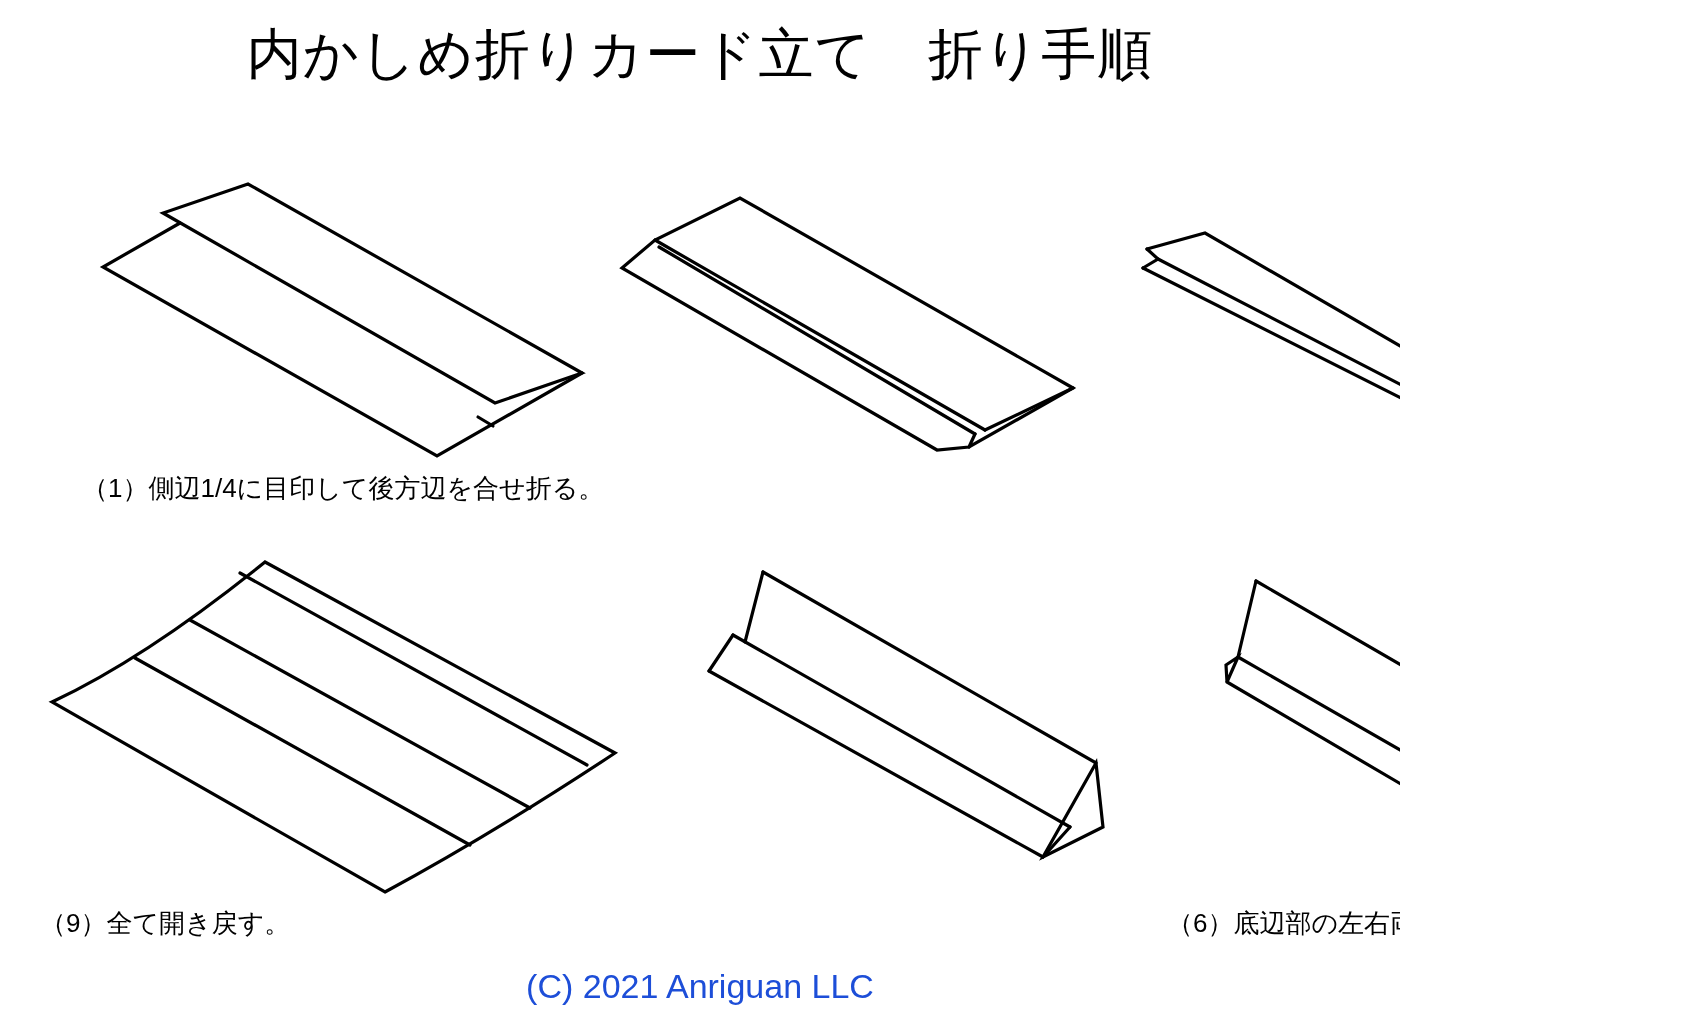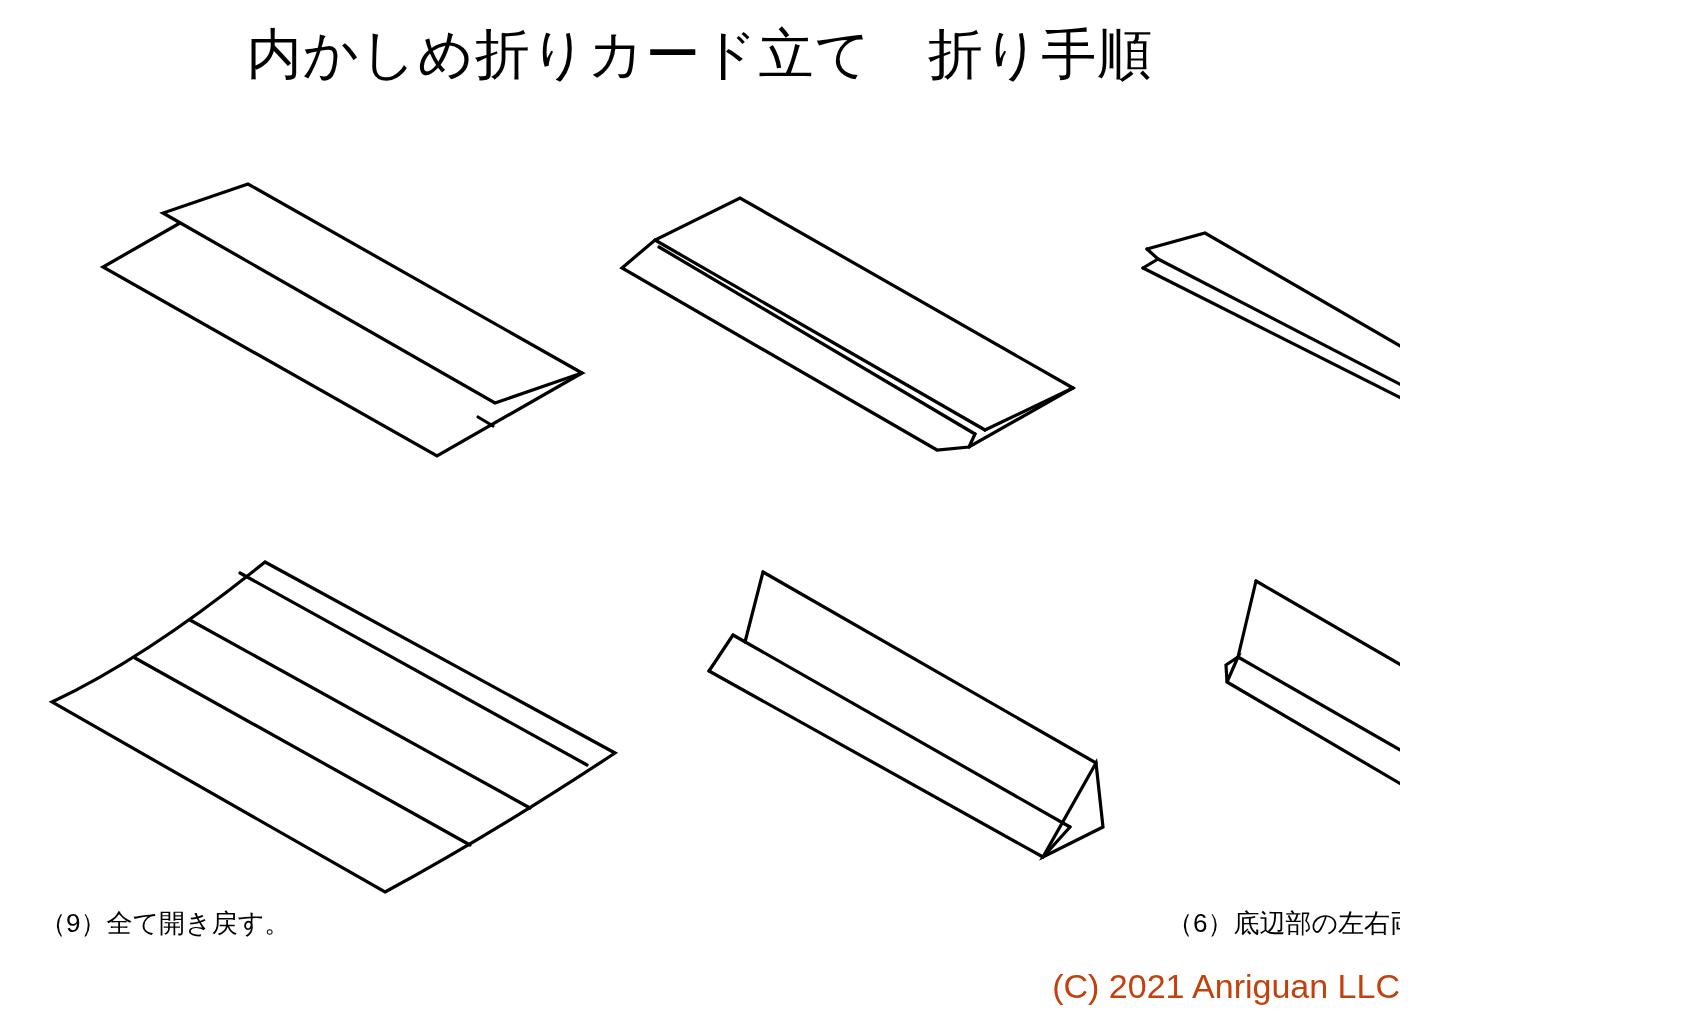--- a/index.html
+++ b/index.html
@@ -53,23 +53,23 @@
   .cap-2 { left: 645px;  top: 474px; }
   .cap-3 { left: 1136px; top: 474px; }
   .cap-4 { left: 40px;   top: 909px; }
   .cap-5 { left: 658px;  top: 909px; }
   .cap-6 { left: 1167px; top: 909px; }
   .copyright {
     position: absolute;
     top: 968px;
     left: 0;
     width: 100%;
-    text-align: right;
+    text-align: center;
     font-size: 34px;
-    color: #c2410c;
+    color: #1d4ed8;
     line-height: 1.1;
     white-space: pre;
   }
 </style>
 </head>
 <body>
 
 <div class="page">
 
   <div class="title">内かしめ折りカード立て　折り手順</div>
@@ -121,18 +121,19 @@
       <path d="M1238,657 L1226,665 L1227,682 Z"></path>
       <path d="M1238,657 L1573,849"></path>
       <path d="M1227,682 L1527,858"></path>
       <path d="M1591,775 L1605,833 L1575,852 Z"></path>
       <path d="M1579,824 L1605,833"></path>
       <path d="M1527,858 L1545,842 L1567,857 L1575,852"></path>
       <path d="M1527,858 L1567,857"></path>
     </g>
   </svg>
 
+  <div class="caption cap-1">（1）側辺1/4に目印して後方辺を合せ折る。</div>
   <div class="caption cap-4">（9）全て開き戻す。</div>
   <div class="caption cap-6">（6）底辺部の左右両端をかしめ折り留める。</div>
 
   <div class="copyright">(C) 2021 Anriguan LLC</div>
 
 </div>
 
 </body></html>

